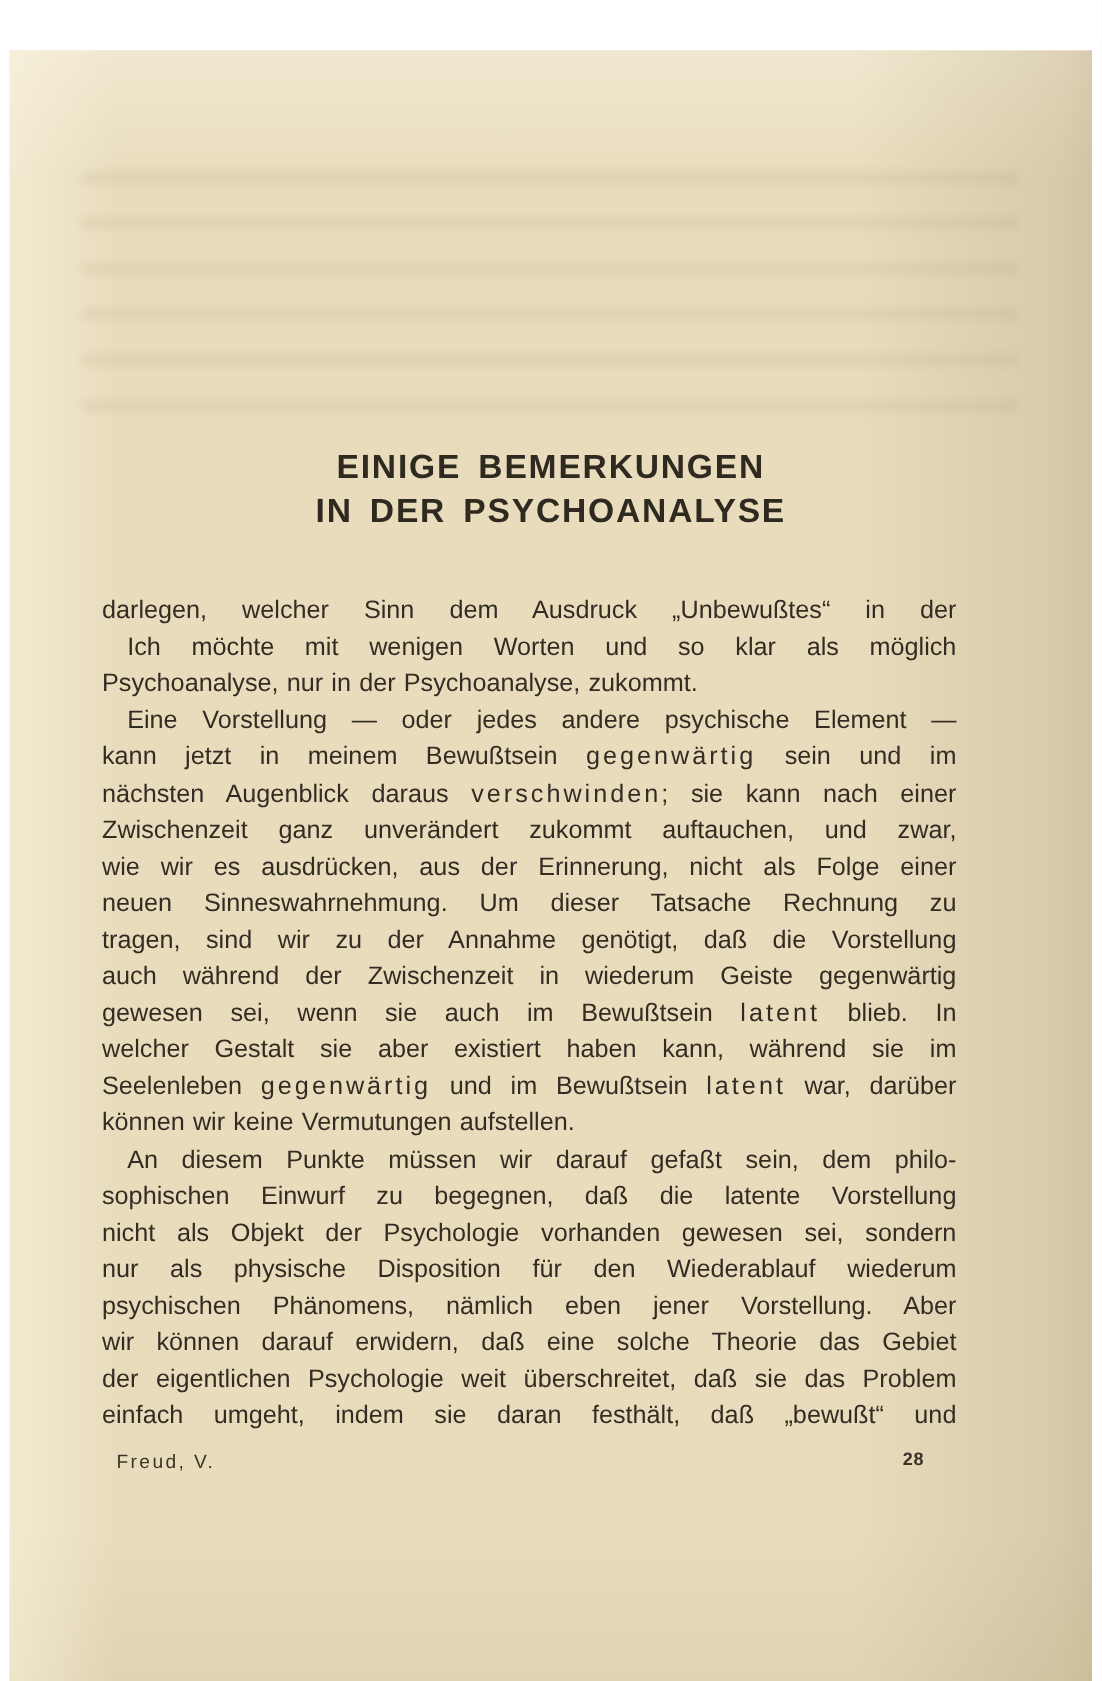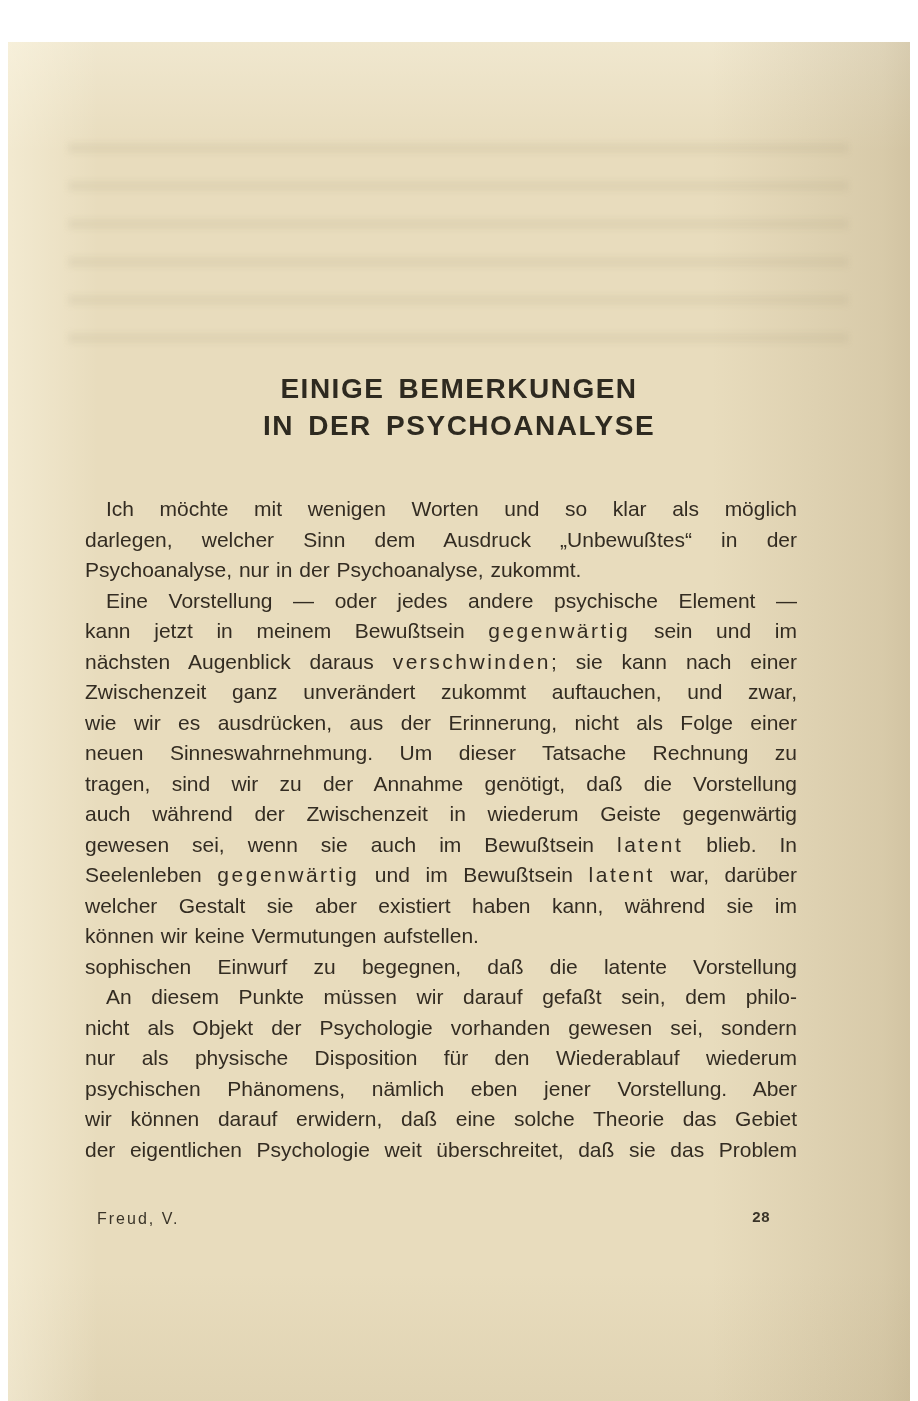--- a/index.html
+++ b/index.html
@@ -113,46 +113,47 @@
   <div class="paper">
     <div class="ghost-showthrough"></div>
 
     <div class="page-title">
         <div class="title-line">EINIGE BEMERKUNGEN</div>
         <div class="title-line">IN DER PSYCHOANALYSE</div>
       </div>
 
     <div class="page-body">
         <div class="para">
+          <div class="line">darlegen, welcher Sinn dem Ausdruck „Unbewußtes“ in der</div>
           <div class="line indent">Ich möchte mit wenigen Worten und so klar als möglich</div>
-          <div class="line">darlegen, welcher Sinn dem Ausdruck „Unbewußtes“ in der</div>
           <div class="line no-just">Psychoanalyse, nur in der Psychoanalyse, zukommt.</div>
         </div>
         <div class="para">
           <div class="line indent">Eine Vorstellung — oder jedes andere psychische Element —</div>
           <div class="line">kann jetzt in meinem Bewußtsein <span class="sperr">gegenwärtig</span> sein und im</div>
           <div class="line">nächsten Augenblick daraus <span class="sperr">verschwinden</span>; sie kann nach einer</div>
           <div class="line">Zwischenzeit ganz unverändert zukommt auftauchen, und zwar,</div>
           <div class="line">wie wir es ausdrücken, aus der Erinnerung, nicht als Folge einer</div>
           <div class="line">neuen Sinneswahrnehmung. Um dieser Tatsache Rechnung zu</div>
           <div class="line">tragen, sind wir zu der Annahme genötigt, daß die Vorstellung</div>
           <div class="line">auch während der Zwischenzeit in wiederum Geiste gegenwärtig</div>
           <div class="line">gewesen sei, wenn sie auch im Bewußtsein <span class="sperr">latent</span> blieb. In</div>
+          <div class="line">welcher Gestalt sie aber existiert haben kann, während sie im</div>
           <div class="line">Seelenleben <span class="sperr">gegenwärtig</span> und im Bewußtsein <span class="sperr">latent</span> war, darüber</div>
-          <div class="line">welcher Gestalt sie aber existiert haben kann, während sie im</div>
           <div class="line no-just">können wir keine Vermutungen aufstellen.</div>
         </div>
         <div class="para">
+          <div class="line indent">An diesem Punkte müssen wir darauf gefaßt sein, dem philo-</div>
           <div class="line">sophischen Einwurf zu begegnen, daß die latente Vorstellung</div>
-          <div class="line indent">An diesem Punkte müssen wir darauf gefaßt sein, dem philo-</div>
           <div class="line">nicht als Objekt der Psychologie vorhanden gewesen sei, sondern</div>
           <div class="line">nur als physische Disposition für den Wiederablauf wiederum</div>
           <div class="line">psychischen Phänomens, nämlich eben jener Vorstellung. Aber</div>
           <div class="line">wir können darauf erwidern, daß eine solche Theorie das Gebiet</div>
           <div class="line">der eigentlichen Psychologie weit überschreitet, daß sie das Problem</div>
+          <div class="line">einfach umgeht, indem sie daran festhält, daß „bewußt“ und</div>
         </div>
       </div>
 
     <div class="page-footer">
       <span class="footer-signature">Freud, V.</span>
       <span class="footer-pagenum">28</span>
     </div>
   </div>
 </div>
 

